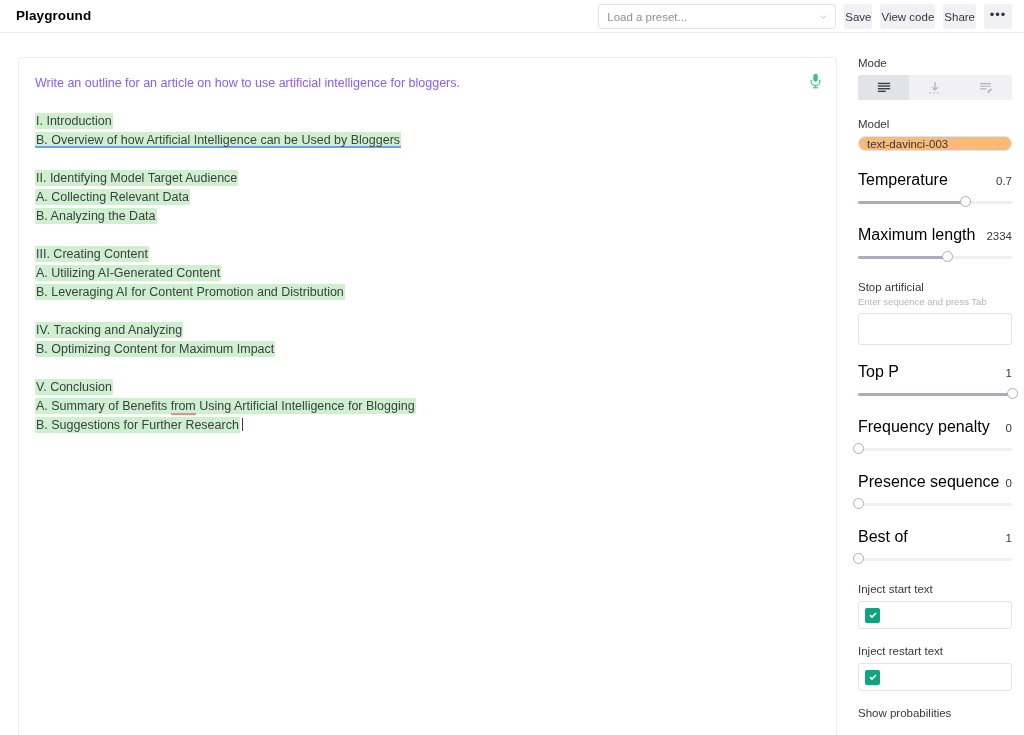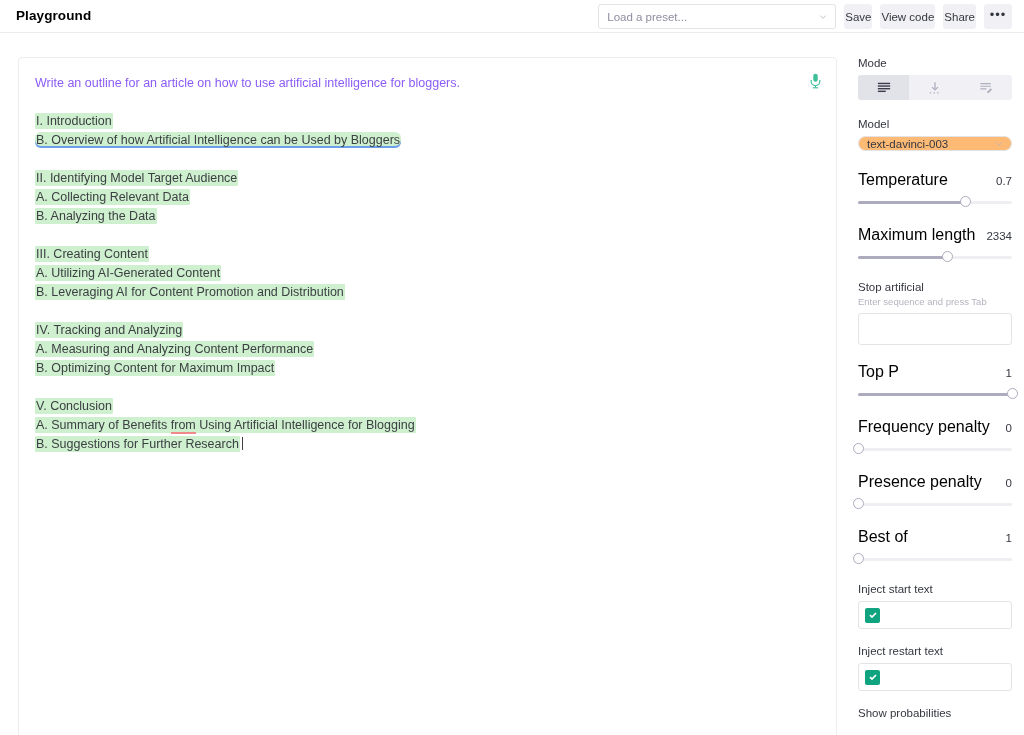--- a/index.html
+++ b/index.html
@@ -74,21 +74,20 @@
     padding-left: 2px;
     white-space: pre;
   }
   .outline-line > .hl {
     background: #cff0cf;
     padding: 1px 1px 1px 1px;
     border-radius: 1px;
   }
   .hl.blue-under {
     box-shadow: inset 0 -2px 0 0 #6d9eeb;
-    border-radius: 6px;
   }
   .misspell {
     border-bottom: 2px solid #f08a8a;
     padding-bottom: 0px;
   }
   .caret {
     display: inline-block;
     width: 1px; height: 13px;
     background: #3c4043;
     vertical-align: -2px;
@@ -207,21 +206,20 @@
       <div class="blank"></div>
       <div class="outline-line"><span class="hl">II. Identifying Model Target Audience</span></div>
       <div class="outline-line"><span class="hl">A. Collecting Relevant Data</span></div>
       <div class="outline-line"><span class="hl">B. Analyzing the Data</span></div>
       <div class="blank"></div>
       <div class="outline-line"><span class="hl">III. Creating Content</span></div>
       <div class="outline-line"><span class="hl">A. Utilizing AI-Generated Content</span></div>
       <div class="outline-line"><span class="hl">B. Leveraging AI for Content Promotion and Distribution</span></div>
       <div class="blank"></div>
       <div class="outline-line"><span class="hl">IV. Tracking and Analyzing</span></div>
-      <div class="outline-line"><span class="hl">A. Measuring and Analyzing Content Performance</span></div>
       <div class="outline-line"><span class="hl">B. Optimizing Content for Maximum Impact</span></div>
       <div class="blank"></div>
       <div class="outline-line"><span class="hl">V. Conclusion</span></div>
       <div class="outline-line"><span class="hl">A. Summary of Benefits <span class="misspell">from</span> Using Artificial Intelligence for Blogging</span></div>
       <div class="outline-line"><span class="hl">B. Suggestions for Further Research</span><span class="caret"></span></div>
     </div>
 
   <span class="mic">
     <svg viewBox="0 0 16 20" fill="currentColor">
       <rect x="5.2" y="1" width="5.6" height="10" rx="2.8"></rect>
@@ -307,21 +305,21 @@
     <span>Frequency penalty</span>
     <span class="field-value">0</span>
   </div>
   <div class="slider">
     <div class="track"></div>
       <div class="fill" style="width: 0%;"></div>
       <div class="thumb" style="left: 0%;"></div>
   </div>
 
   <div class="field-row">
-    <span>Presence penalty</span>
+    <span>Presence sequence</span>
     <span class="field-value">0</span>
   </div>
   <div class="slider">
     <div class="track"></div>
       <div class="fill" style="width: 0%;"></div>
       <div class="thumb" style="left: 0%;"></div>
   </div>
 
   <div class="field-row">
     <span>Best of</span>

